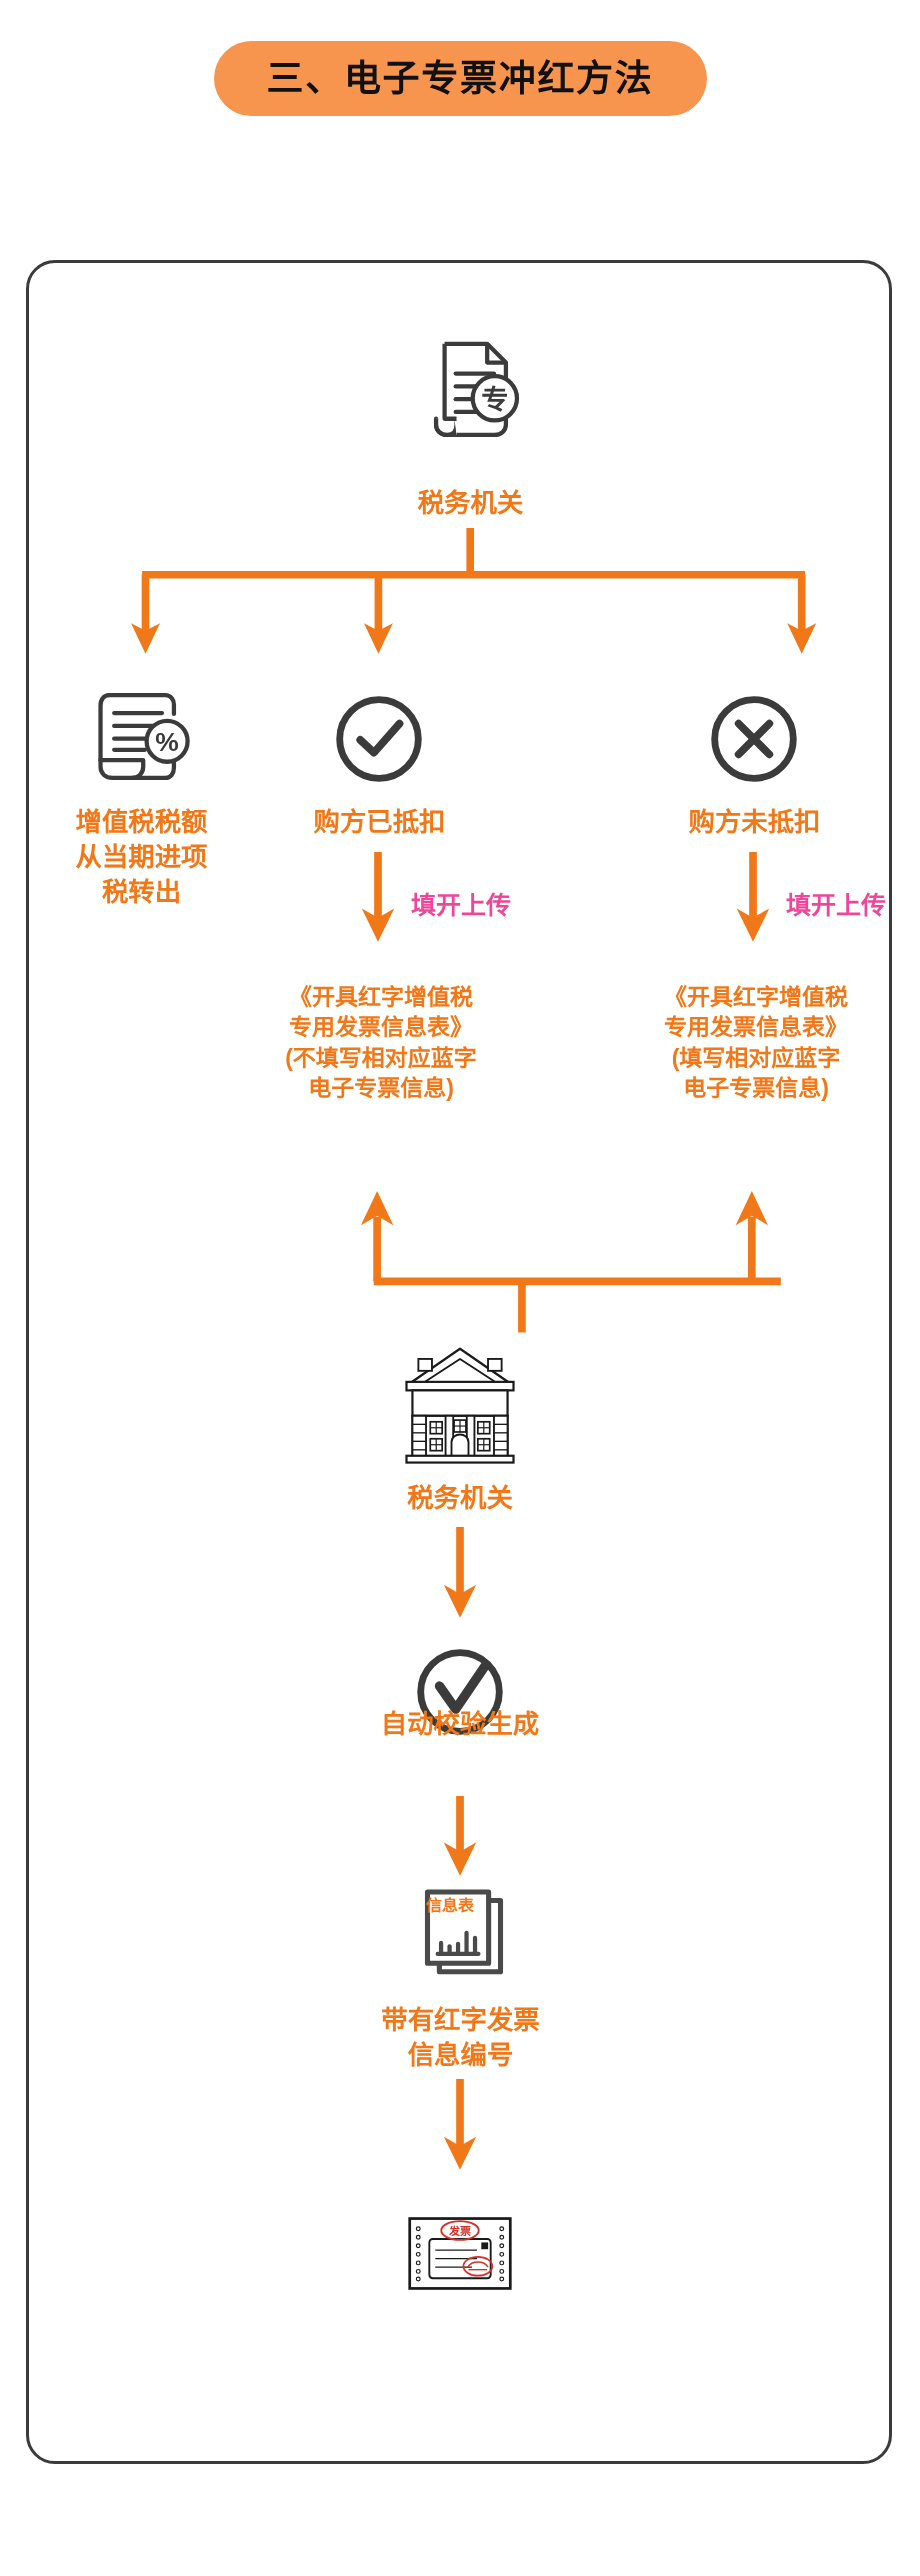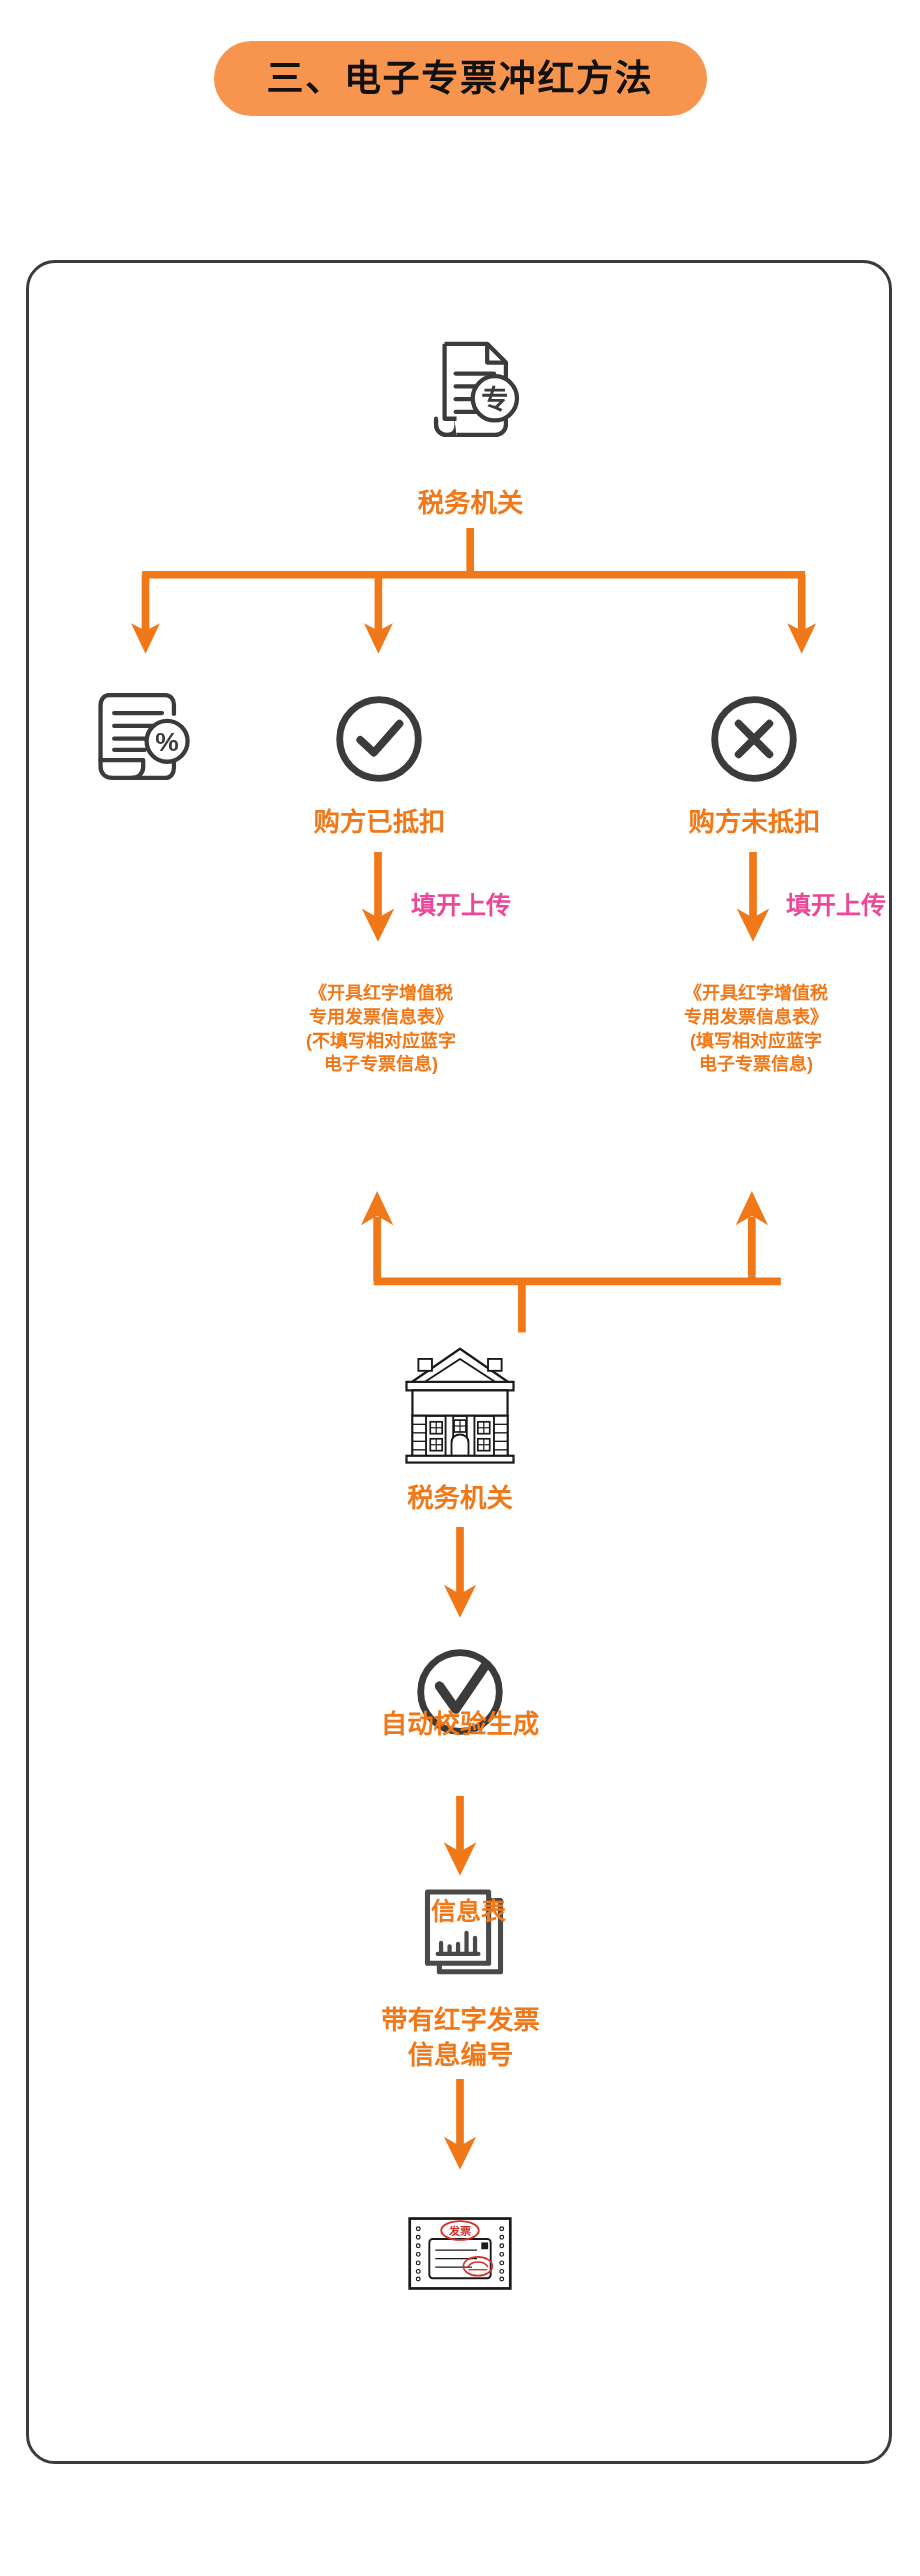--- a/index.html
+++ b/index.html
@@ -37,21 +37,21 @@
 
   
   .abs{position:absolute;}
 
   
   .lbl{
     color:#F07818;font-weight:bold;text-align:center;
     line-height:1.32;white-space:pre-line;
   }
   .lbl-lg{font-size:26.4px;}
-  .lbl-md{font-size:18px;}
+  .lbl-md{font-size:23px;}
   .edge-lbl{
     color:#ec4899;font-weight:bold;font-size:25px;white-space:nowrap;
   }
 
   
   svg{display:block;overflow:visible;}
 </style>
 </head>
 <body>
 
@@ -109,20 +109,23 @@
       <path d="M10 82 L10 90 C10 98 16 103 24 103 L86 103 C92 103 96 98 96 91 L96 70" fill="none" stroke="#3b3b3b" stroke-width="5" stroke-linecap="round" stroke-linejoin="round"></path>
       <path d="M10 82 L60 82 L60 90 C60 98 54 103 47 103" fill="none" stroke="#3b3b3b" stroke-width="5" stroke-linecap="round" stroke-linejoin="round"></path>
       <line x1="26" y1="27" x2="82" y2="27" stroke="#3b3b3b" stroke-width="5" stroke-linecap="round"></line>
       <line x1="26" y1="42" x2="82" y2="42" stroke="#3b3b3b" stroke-width="5" stroke-linecap="round"></line>
       <line x1="26" y1="57" x2="70" y2="57" stroke="#3b3b3b" stroke-width="5" stroke-linecap="round"></line>
       <line x1="26" y1="70" x2="62" y2="70" stroke="#3b3b3b" stroke-width="5" stroke-linecap="round"></line>
       <circle cx="88" cy="60" r="24" fill="#fff" stroke="#3b3b3b" stroke-width="5"></circle>
       <text x="88" y="72" text-anchor="middle" font-family="'Liberation Sans',sans-serif" font-size="31" font-weight="bold" fill="#3b3b3b">%</text>
     </svg>
   </div>
+  <div class="abs lbl lbl-lg" style="left:18px;top:805px;width:247px;">增值税税额
+从当期进项
+税转出</div>
 
   <div class="abs" style="left:332px;top:692px;">
     <svg width="94" height="94" viewBox="0 0 110 110">
       <circle cx="55" cy="55" r="46" fill="none" stroke="#3b3b3b" stroke-width="8"></circle>
       <path d="M33 56 L49 71 L79 37" fill="none" stroke="#3b3b3b" stroke-width="9" stroke-linecap="round" stroke-linejoin="round"></path>
     </svg>
   </div>
   <div class="abs lbl lbl-lg" style="left:260px;top:805px;width:239px;">购方已抵扣</div>
 
   <div class="abs" style="left:348px;top:852px;">
@@ -258,21 +261,21 @@
       <path d="M10 2 L82 2 L82 86 L10 86 Z" fill="#fff" stroke="#4a4a4a" stroke-width="6" stroke-linejoin="round"></path>
 
       <line x1="22" y1="75" x2="70" y2="75" stroke="#4a4a4a" stroke-width="5" stroke-linecap="round"></line>
       <line x1="26" y1="75" x2="26" y2="62" stroke="#4a4a4a" stroke-width="5" stroke-linecap="round"></line>
       <line x1="36" y1="75" x2="36" y2="66" stroke="#4a4a4a" stroke-width="5" stroke-linecap="round"></line>
       <line x1="46" y1="75" x2="46" y2="63" stroke="#4a4a4a" stroke-width="5" stroke-linecap="round"></line>
       <line x1="56" y1="75" x2="56" y2="50" stroke="#4a4a4a" stroke-width="5" stroke-linecap="round"></line>
       <line x1="66" y1="75" x2="66" y2="56" stroke="#4a4a4a" stroke-width="5" stroke-linecap="round"></line>
     </svg>
   </div>
-  <div class="abs lbl" style="left:426px;top:1895px;width:85px;font-size:25px;text-align:center;">信息表</div>
+  <div class="abs lbl" style="left:426px;top:1895px;width:85px;font-size:16px;text-align:left;">信息表</div>
   <div class="abs lbl lbl-lg" style="left:341px;top:2003px;width:239px;">带有红字发票
 信息编号</div>
 
   <div class="abs" style="left:430px;top:2079px;">
     <svg width="60" height="95" viewBox="0 0 70 112">
       <line x1="35" y1="0" x2="35" y2="80" stroke="#F07818" stroke-width="9"></line>
       <polygon points="35,107 16,68 35,79 54,68" fill="#F07818"></polygon>
     </svg>
   </div>
 

